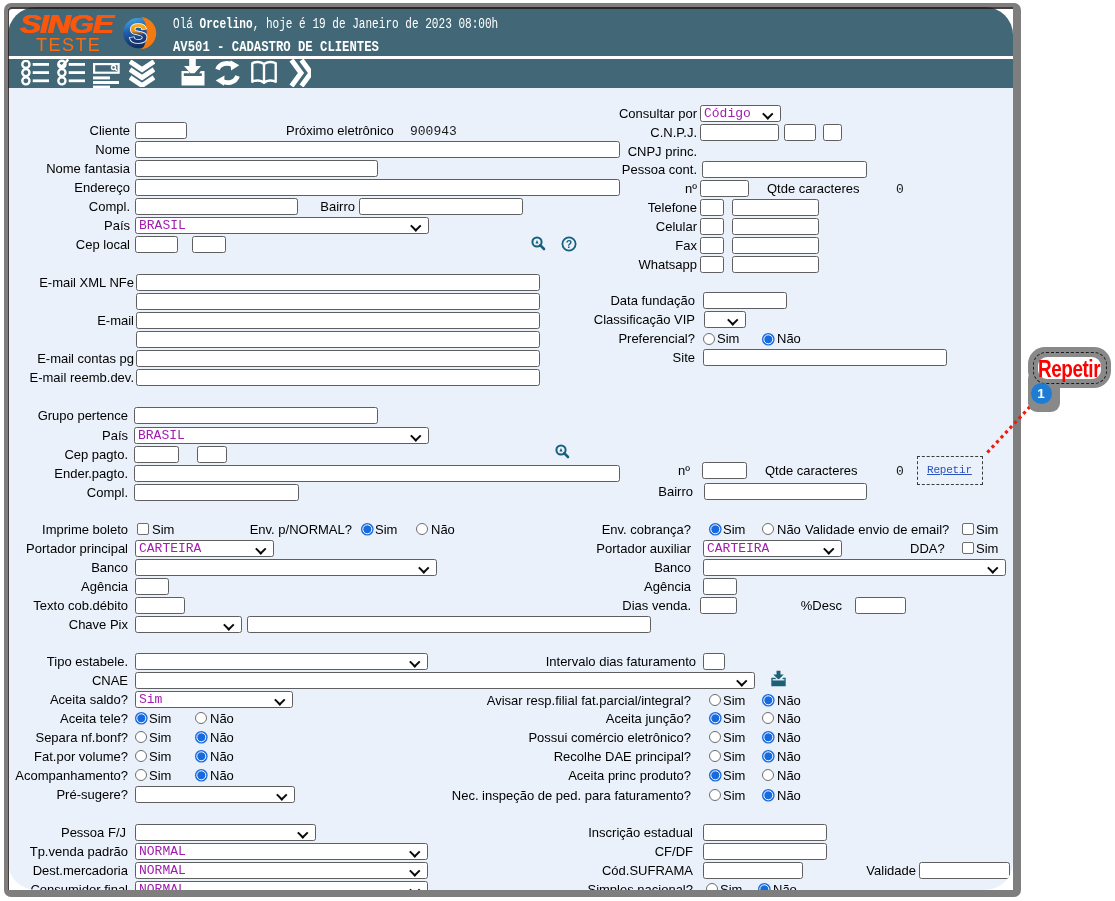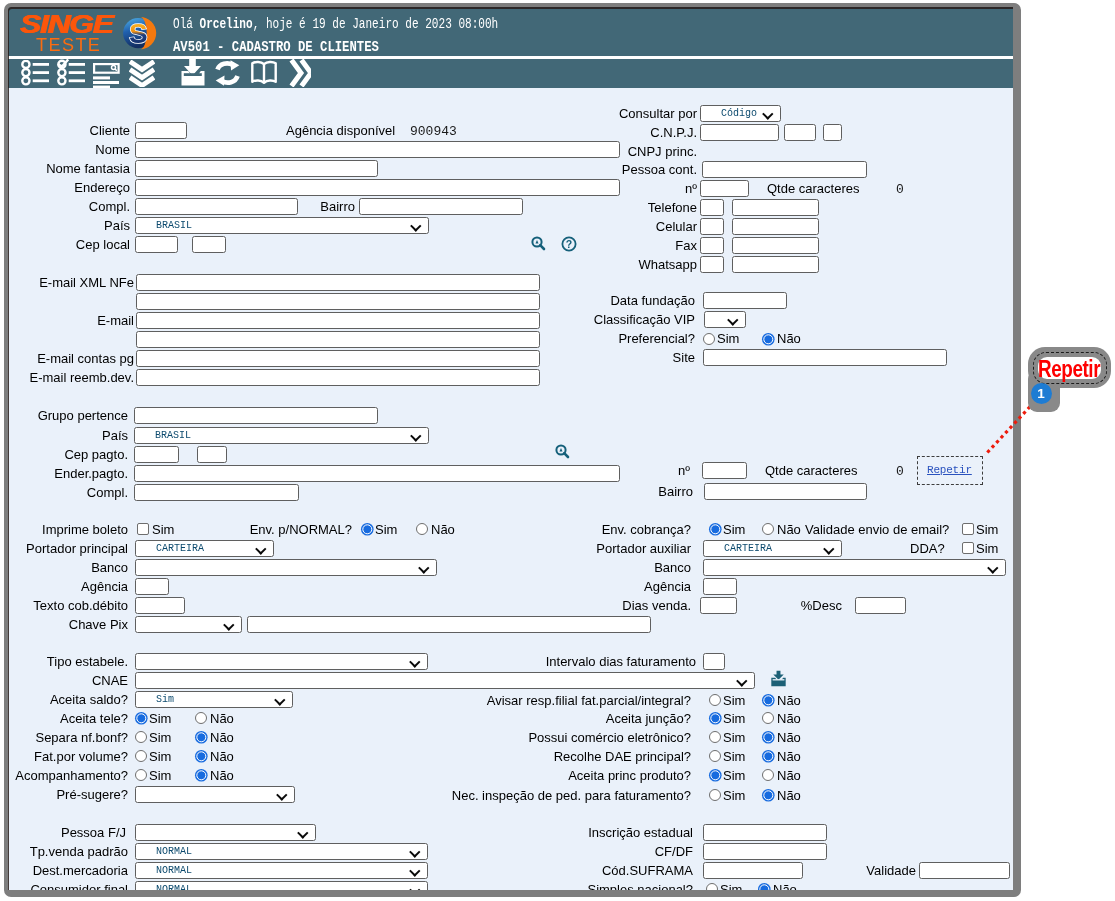--- a/index.html
+++ b/index.html
@@ -1,37 +1,37 @@
 <!DOCTYPE html>
 <html><head><meta charset="utf-8">
 <style>
 * { margin:0; padding:0; box-sizing:border-box; }
 html,body { width:1115px; height:901px; background:#fff; overflow:hidden;
   font-family:"Liberation Sans",sans-serif; }
 #clip { position:absolute; left:8px; top:7px; width:1005px; height:883px;
-  overflow:hidden; background:#eaf1fa; }
+  overflow:hidden; background:#eaf1fa;border-radius:28px; }
 #frame { position:absolute; left:4px; top:3px; width:1017px; height:894px;
   border:solid #7e7e7e; border-width:4px 8px 7px 4px; border-radius:7px;
   box-shadow: inset 1px 2px 0 rgba(40,28,25,0.85); pointer-events:none; z-index:50; }
 #hdr { position:absolute; left:0; top:0; width:1005px; height:49px; background:#426877; }
 #wline { position:absolute; left:0; top:49px; width:1005px; height:3px; background:#fff; }
 #tbar { position:absolute; left:0; top:52px; width:1005px; height:29px; background:#426877; }
 .tic { position:absolute; top:2px; }
 #singe { position:absolute; left:12px; top:2px; width:120px; color:#fb560b;
   font-style:italic; font-weight:bold; font-size:26px; letter-spacing:-1px;
   transform:scaleX(1.22); transform-origin:left; text-shadow:0.7px 0 0 #fb560b, -0.4px 0 0 #fb560b; }
 #teste { position:absolute; left:28px; top:28px; color:#fb6c10; font-size:19px;
   letter-spacing:1.5px; transform:scaleY(0.97) scaleX(0.95); transform-origin:left top; font-weight:400;}
 .hmono { position:absolute; left:165px; color:#fff; font-family:"Liberation Mono",monospace;
   font-size:14px; white-space:pre; transform-origin:left top; }
 .lb { position:absolute; font-size:13px; line-height:15px; color:#000; text-align:right; white-space:nowrap; }
 .lb.lf { text-align:left; width:auto; }
 .in { position:absolute; background:#fff; border:1.3px solid #5f5f5f; border-radius:2.5px; }
-.sel .mt { font-family:"Liberation Mono",monospace; font-size:10px; color:#0c4a6e;
-  position:absolute; left:20px; top:0.5px; line-height:14px; }
+.sel .mt { font-family:"Liberation Mono",monospace; font-size:13px; color:#a21caf;
+  position:absolute; left:3px; top:0.5px; line-height:14px; }
 .sel::after { content:""; position:absolute; right:8px; top:4.2px; width:5.6px; height:5.6px;
   border:solid #0a0a0a; border-width:0 2.2px 2.2px 0; transform:rotate(45deg); }
 .mo { position:absolute; font-family:"Liberation Mono",monospace; white-space:pre; }
 .rd { position:absolute; width:12px; height:12px; border-radius:50%; background:#fff; border:1.3px solid #6e6e6e; }
 .rdon { position:absolute; width:10px; height:10px; border-radius:50%; background:#176bdf;
   border:1.9px solid #fdfdfe; box-shadow:0 0 0 1.3px #176bdf; transform:translate(1.3px,1.3px); }
 .cb { position:absolute; width:12px; height:12px; border-radius:2px; background:#fff; border:1.4px solid #6e6e6e; }
 .ic { position:absolute; width:16px; height:16px; }
 .rptbox { position:absolute; width:66px; height:29px; border:1.5px dashed #3c3c3c; }
 .rpt { position:absolute; left:9px; top:7px; font-family:"Liberation Mono",monospace;
@@ -141,21 +141,21 @@
     </svg>
     <svg class="tic" style="left:281px;top:0px" width="22" height="28" viewBox="0 0 22 28">
       <g stroke="#fff" stroke-width="5" fill="none">
         <path d="M2.5 1 L12 14 L2.5 27"></path>
           <path d="M12.5 1 L22 14 L12.5 27"></path>
       </g>
     </svg>
   </div>
 <div class="lb " style="left:-138px;top:116px;width:260px">Cliente</div>
 <div class="in" style="left:127px;top:115px;width:52px;height:17px"></div>
-<div class="lb lf " style="left:278px;top:116px">Agência disponível</div>
+<div class="lb lf " style="left:278px;top:116px">Próximo eletrônico</div>
 <div class="mo" style="left:402px;top:117px;font-size:13px;color:#1a1a1a">900943</div>
 <div class="lb " style="left:-138px;top:135px;width:260px">Nome</div>
 <div class="in" style="left:127px;top:134px;width:485px;height:17px"></div>
 <div class="lb " style="left:-138px;top:154px;width:260px">Nome fantasia</div>
 <div class="in" style="left:127px;top:153px;width:243px;height:17px"></div>
 <div class="lb " style="left:-138px;top:173px;width:260px">Endereço</div>
 <div class="in" style="left:127px;top:172px;width:485px;height:17px"></div>
 <div class="lb " style="left:-138px;top:192px;width:260px">Compl.</div>
 <div class="in" style="left:127px;top:191px;width:163px;height:17px"></div>
 <div class="lb " style="left:287px;top:192px;width:60px">Bairro</div>

